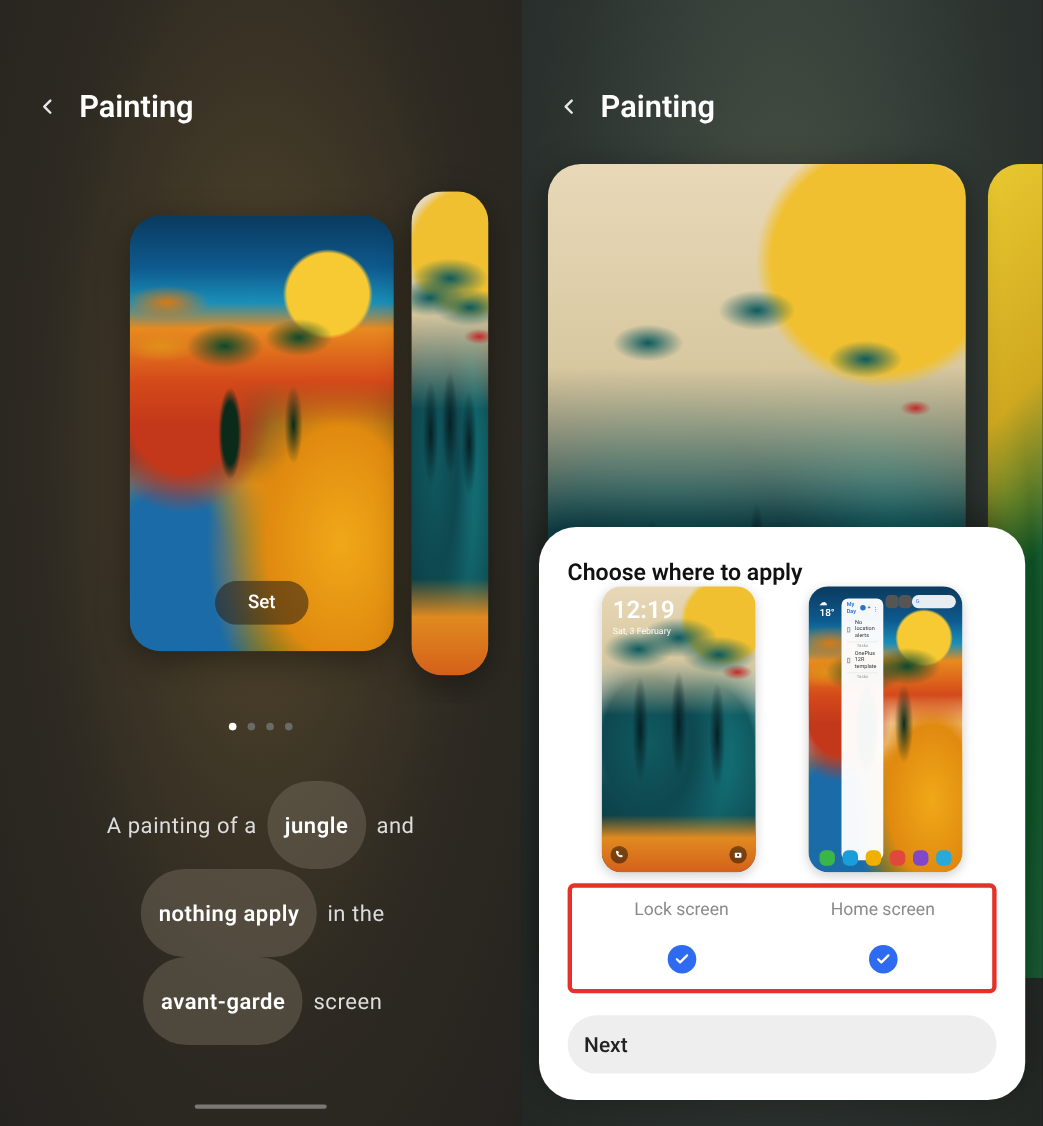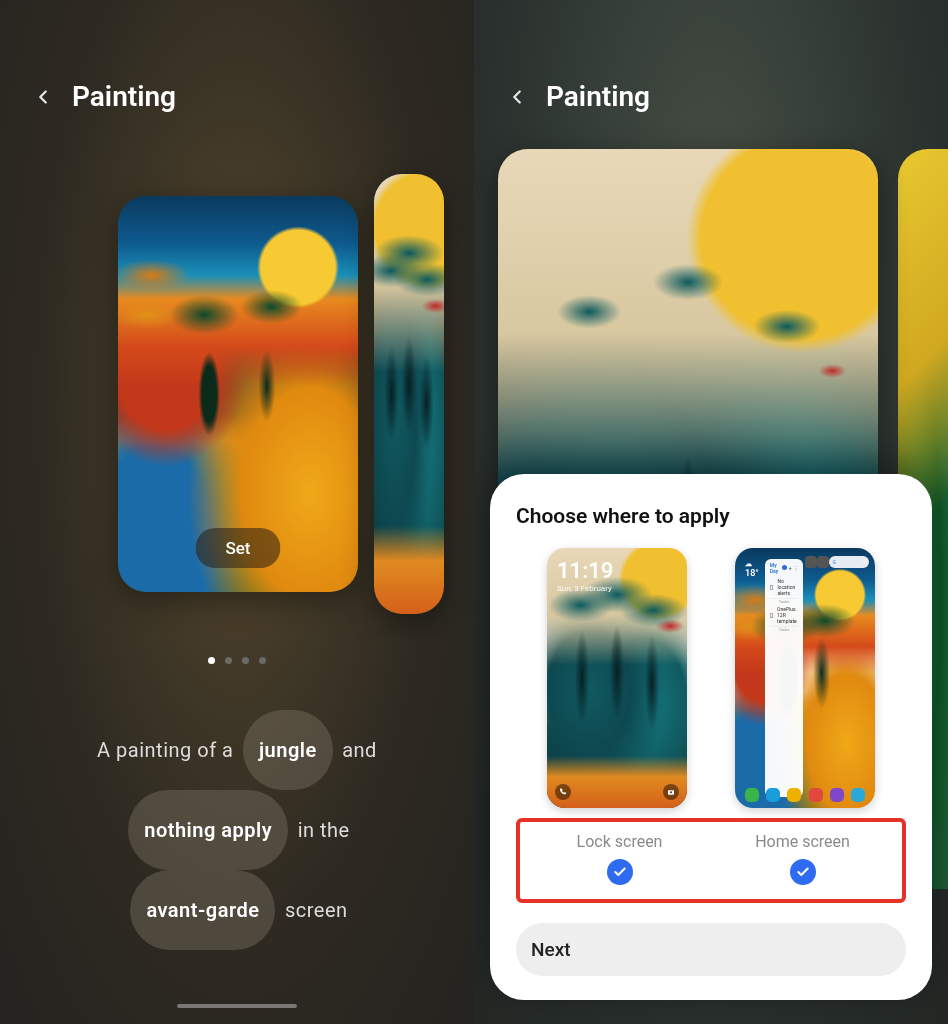--- a/index.html
+++ b/index.html
@@ -221,21 +221,20 @@
     background: #fff;
     border-radius: 34px;
     padding: 30px 26px 24px;
     box-shadow: 0 -8px 40px rgba(0,0,0,0.4);
     z-index: 10;
   }
   .sheet-title {
     font-size: 21px;
     font-weight: 600;
     color: #111;
-    margin-bottom: 20px;
   }
   .choices-row {
     display: flex;
     gap: 18px;
     justify-content: center;
   }
   .choice {
     display: flex;
     flex-direction: column;
     align-items: center;
@@ -317,21 +316,21 @@
     border-radius: 6px;
     margin-top: 10px;
     padding: 10px 8px 14px;
     display: flex;
     justify-content: space-around;
   }
   .hl-col {
     display: flex;
     flex-direction: column;
     align-items: center;
-    gap: 8px;
+    gap: 23px;
     width: 50%;
   }
   .lbl {
     color: #8a8a8a;
     font-size: 16px;
   }
   .check {
     width: 26px; height: 26px;
     border-radius: 50%;
     background: #2e6bf0;
@@ -420,22 +419,22 @@
   <div class="gen-ghost"></div>
 
   <div class="sheet">
     <div class="sheet-title">Choose where to apply</div>
 
     <div class="choices-row">
 
       <div class="choice">
         <div class="preview art-teal">
           <div class="lock-overlay">
-            <div class="lock-time">11:19</div>
-            <div class="lock-date">Sun, 3 February</div>
+            <div class="lock-time">12:19</div>
+            <div class="lock-date">Sat, 3 February</div>
             <div class="lock-bottom">
               <span class="lock-ico">
                 <svg width="8" height="8" viewBox="0 0 24 24" fill="#fff">
                     <path d="M6 2h3l2 5-2 2c1 2 3 4 5 5l2-2 5 2v3c0 1-1 2-2 2-9 0-16-7-16-16 0-1 1-2 2-2z"></path>
                   </svg>
               </span>
               <span class="lock-ico">
                 <svg width="8" height="8" viewBox="0 0 24 24" fill="#fff">
                     <rect x="3" y="7" width="18" height="13" rx="2"></rect>
                     <circle cx="12" cy="13" r="3" fill="#333"></circle>

